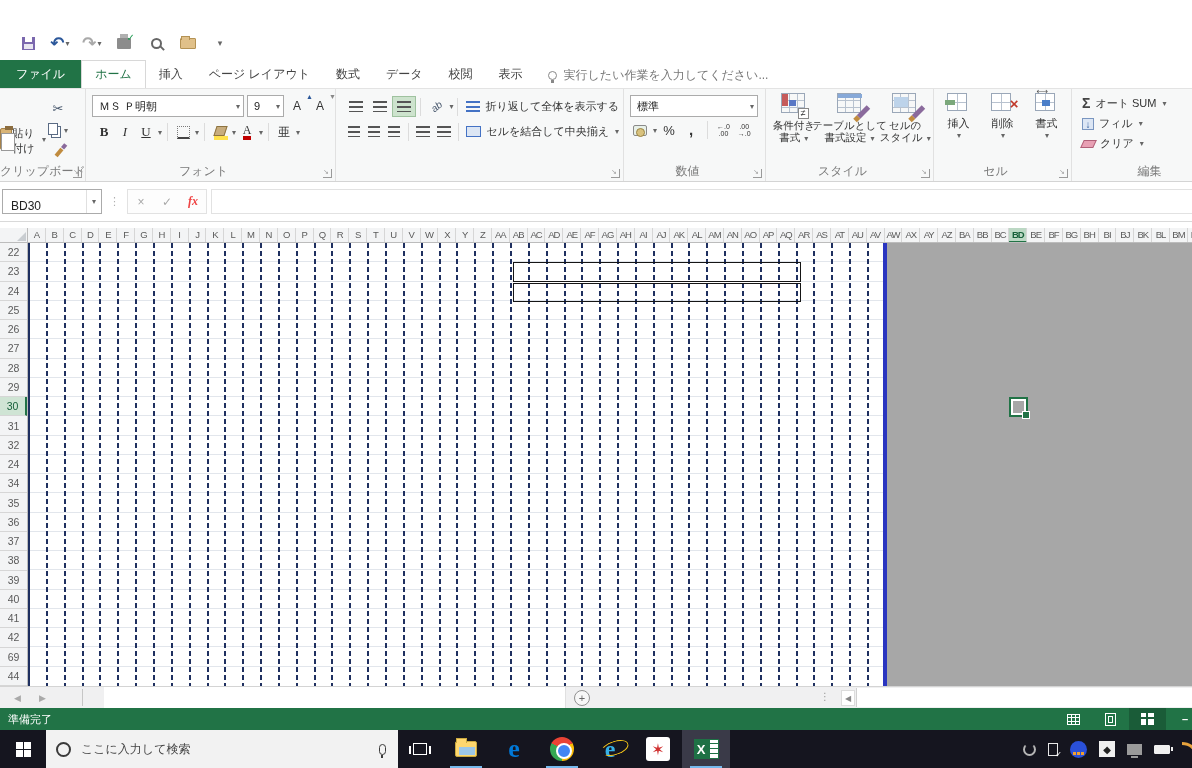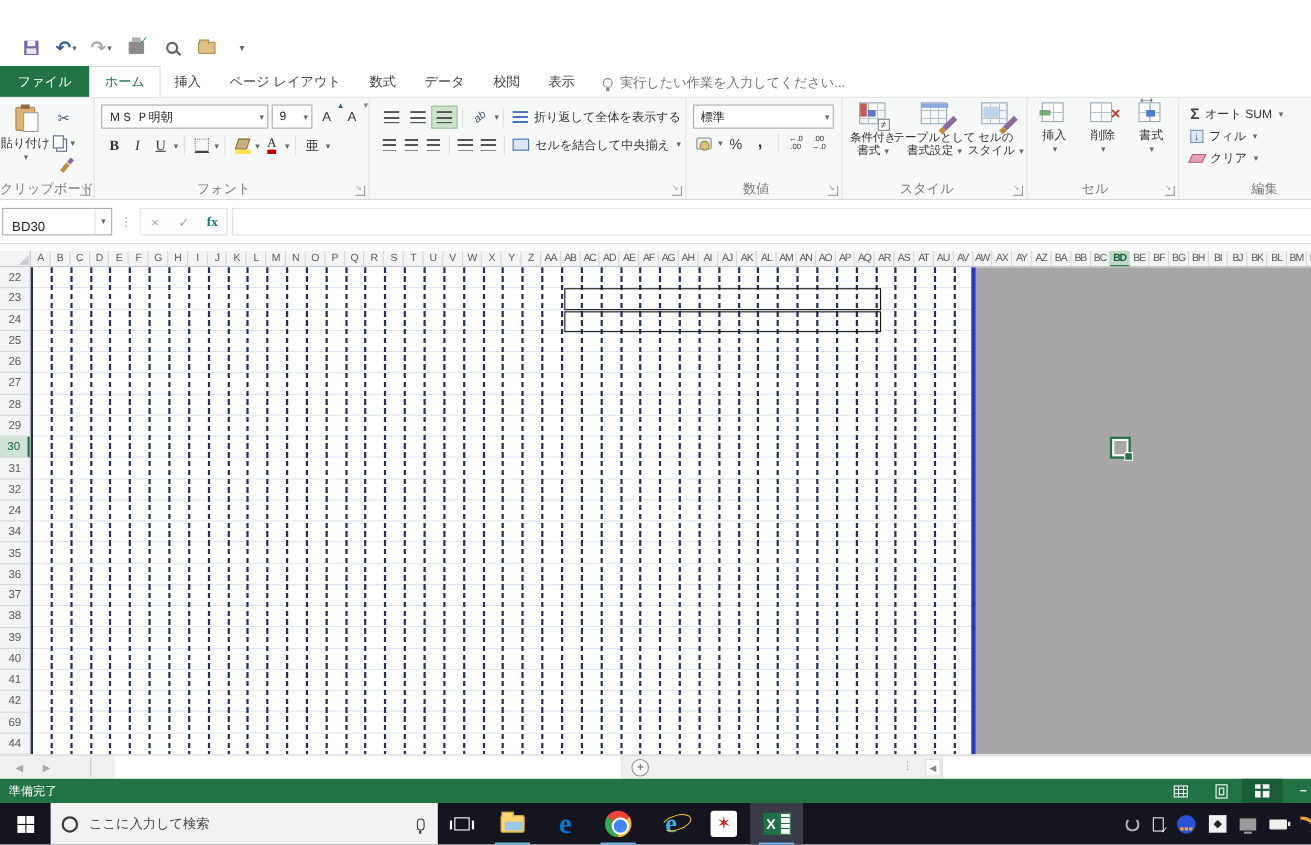--- a/index.html
+++ b/index.html
@@ -37,21 +37,21 @@
 
   
   .ribbon { height:94px; background:#f7f8f8; border-top:1px solid #e3e3e3; border-bottom:1px solid #d4d4d4; display:flex; overflow:hidden; }
   .grp { position:relative; height:100%; border-right:1px solid #e1e1e1; flex:0 0 auto; padding-top:5px; }
   .grp-label { position:absolute; bottom:1px; left:0; right:14px; text-align:center; font-size:12px; color:#7a7a7a; white-space:nowrap; }
   .launcher { position:absolute; bottom:3px; right:3px; width:9px; height:9px; border-right:1px solid #9a9a9a; border-bottom:1px solid #9a9a9a; font-size:7px; color:#9a9a9a; line-height:5px; }
   .mini { display:inline-flex; align-items:center; justify-content:center; height:20px; min-width:20px; padding:0 2px; }
 
   
   .g-clip { width:86px; display:flex; }
-  .paste-big { width:46px; display:flex; flex-direction:column; align-items:center; padding-top:3px; }
+  .paste-big { width:46px; display:flex; flex-direction:row; align-items:center; padding-top:3px; }
   .i-clipboard { width:18px; height:22px; background:#d9b476; border:1px solid #a6824a; border-radius:2px; position:relative; }
   .i-clipboard:before { content:""; position:absolute; left:4px; top:-3px; width:8px; height:4px; background:#8c6d3f; }
   .i-clipboard:after { content:""; position:absolute; right:-4px; top:4px; width:12px; height:16px; background:#fff; border:1px solid #999; }
   .paste-big .lbl { font-size:11px; margin-top:4px; color:#333; }
   .clip-side { display:flex; flex-direction:column; justify-content:flex-start; gap:2px; padding-top:4px; }
   .i-cut { color:#44546a; font-size:13px; }
   .i-copy { width:10px; height:12px; border:1px solid #5a6b84; background:#fff; box-shadow:3px 3px 0 -1px #fff, 3px 3px 0 0 #5a6b84; margin:0 5px 3px 0; }
   .i-brush { width:4px; height:9px; background:#c08b3e; transform:rotate(40deg); position:relative; margin-left:2px; }
   .i-brush:before { content:""; position:absolute; top:-6px; left:0; width:4px; height:5px; background:#8a6a9c; }
 
@@ -134,21 +134,21 @@
   .i-filldn { width:12px; height:12px; background:#dce6f4; border:1px solid #7a96c0; color:#2b579a; font-size:10px; line-height:11px; text-align:center; }
   .i-eraser { width:13px; height:8px; background:#e8a0b4; border:1px solid #b06078; transform:skewX(-25deg); }
 
   
   .formularow { height:40px; background:#fff; display:flex; align-items:center; border-bottom:1px solid #d9d9d9; }
   .namebox { width:100px; height:25px; border:1px solid #ababab; margin-left:2px; display:flex; align-items:flex-end; padding-left:8px; font-size:12px; color:#222; background:#fff; }
   .namebox .dd { margin-left:auto; padding:0 5px; border-left:1px solid #e0e0e0; height:100%; display:flex; align-items:center; }
   .fdots { color:#b0b0b0; padding:0 7px; font-size:11px; }
   .fbtns { display:flex; align-items:center; border:1px solid #e2e2e2; height:25px; background:#fdfdfd; }
   .fbtn { width:26px; text-align:center; color:#a8a8a8; font-size:12px; }
-  .fbtn.fx { color:#0f766e; font-family:"Liberation Serif",serif; font-weight:bold; }
+  .fbtn.fx { color:#ef4444; font-style:italic; font-family:"Liberation Serif",serif; font-weight:bold; }
   .finput { flex:1; height:25px; border:1px solid #e2e2e2; border-right:none; margin-left:4px; background:#fff; }
   .fgap { height:6px; background:#fff; }
 
   
   .sheet { position:relative; width:1192px; height:458px; background:#fff; overflow:hidden; }
   .corner { position:absolute; left:0; top:0; width:28px; height:15px; background:#f3f4f5; border-right:1px solid #bcbcbc; border-bottom:1px solid #bcbcbc; }
   .corner:after { content:""; position:absolute; right:1px; bottom:1px; border-style:solid; border-width:0 0 9px 9px; border-color:transparent transparent #c9cdd1 transparent; }
   .colheaders { position:absolute; left:28px; top:0; right:0; height:15px; display:flex; overflow:hidden; background:#f3f4f5; border-bottom:1px solid #bcbcbc; }
   .colh { flex:0 0 17.85px; width:17.85px; height:15px; font-size:9.5px; color:#5a5a5a; text-align:center; line-height:14px; border-right:1px solid #d6d6d6; overflow:hidden; letter-spacing:-1px; }
   .colh.active { background:#bcd8c4; color:#17603a; border-bottom:2px solid #217346; font-weight:bold; }

